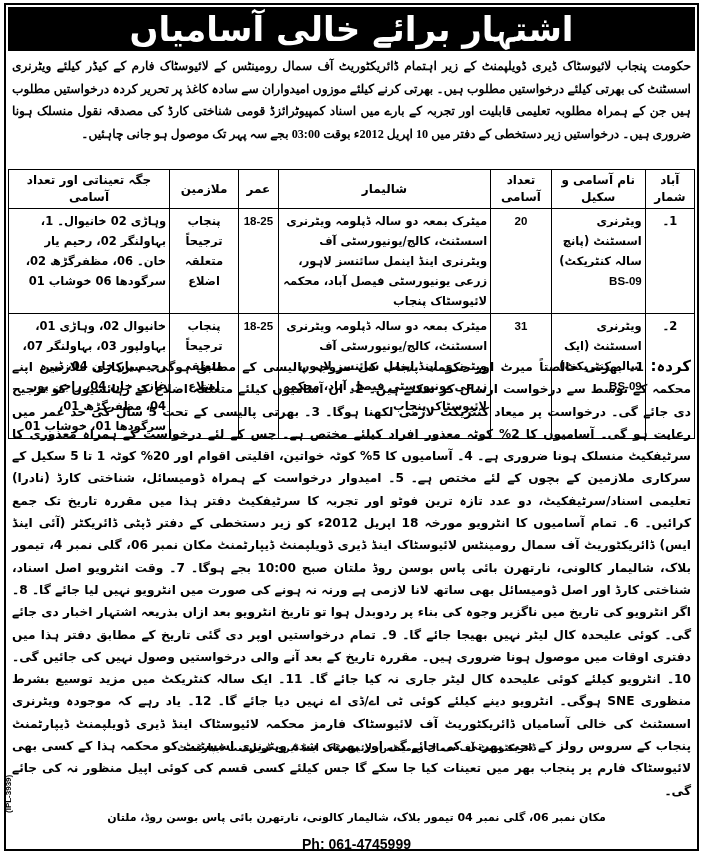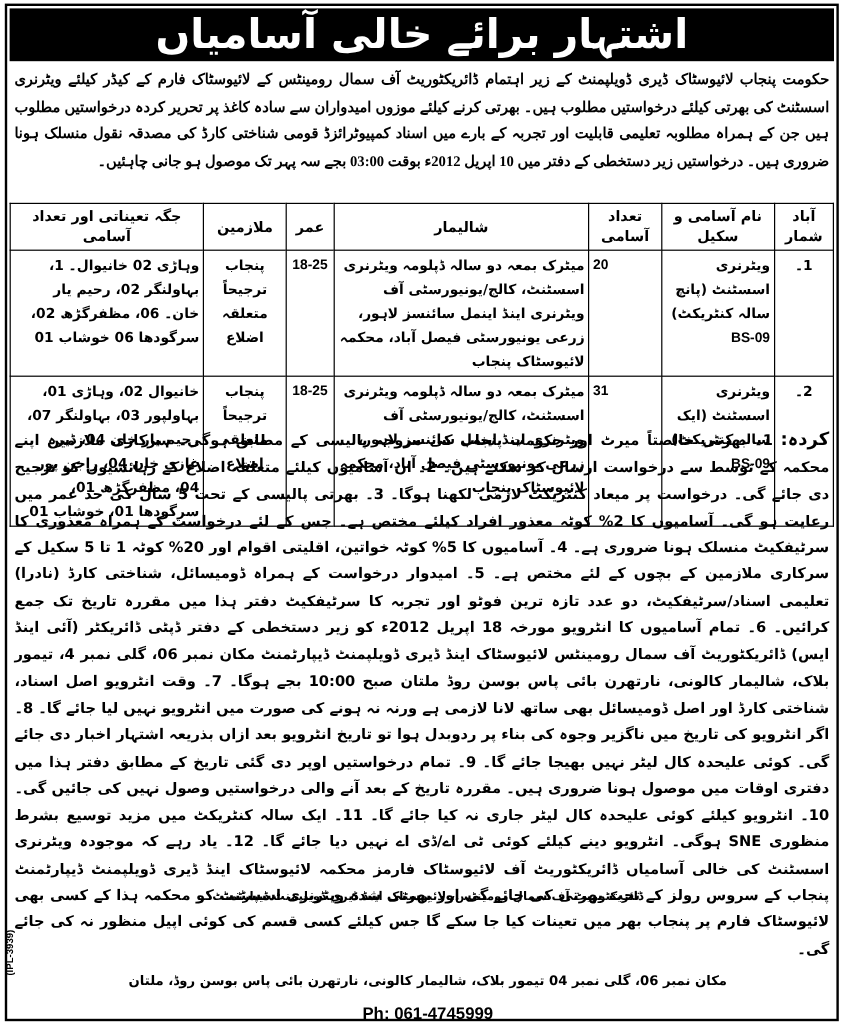--- a/index.html
+++ b/index.html
@@ -6,21 +6,21 @@
   body { width:704px; height:854px; overflow:hidden; font-family:"DejaVu Sans", sans-serif; color:#000; }
   .page { position:absolute; left:4px; top:3px; width:695px; height:848px; border:2px solid #000; box-sizing:border-box;padding-left:44px; }
   .banner { position:absolute; left:2px; top:2px; right:2px; height:44px; background:#000; color:#fff; text-align:center;
             font-size:34px; font-weight:bold; line-height:44px; direction:rtl; }
   .intro { position:absolute; left:6px; right:6px; top:50px; direction:rtl; text-align:justify; font-size:12.2px; line-height:22.5px; font-weight:bold;font-family:Liberation Serif, serif; }
   table.posts { position:absolute; left:2px; right:2px; top:164px; border-collapse:collapse; direction:rtl; font-weight:bold; width:687px; }
   table.posts th, table.posts td { border:1.5px solid #000; font-size:11.5px; vertical-align:top; padding:2px 3px; line-height:20px; }
   table.posts th { font-size:12px; height:18px; line-height:17px; text-align:center; vertical-align:middle; }
   .c-no { width:22px; text-align:center; }
   .c-name { width:66px; }
-  .c-count { width:36px; text-align:left; }
+  .c-count { width:36px; text-align:center; }
   .c-qual { width:158px;text-align:right; }
   .c-age { width:22px; text-align:center; }
   .c-dom { width:46px; text-align:center; }
   .c-place { width:118px; }
   .ltr { direction:ltr; unicode-bidi:embed; font-family:"Liberation Sans", sans-serif; font-weight:bold; }
   .conditions { position:absolute; left:6px; right:6px; top:350px; direction:rtl; text-align:justify; font-size:12.2px; line-height:22.3px; font-weight:bold; }
   .conditions .label { font-size:15px; font-weight:900; }
   .footer { position:absolute; left:20px; right:10px; top:728px; direction:rtl; text-align:center; font-weight:bold; }
   .footer .sig { font-size:14px; line-height:26px; }
   .footer .sig .pre { font-size:10px; }

